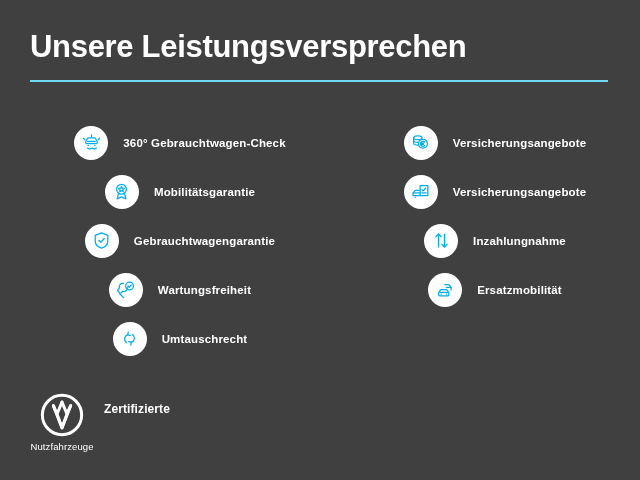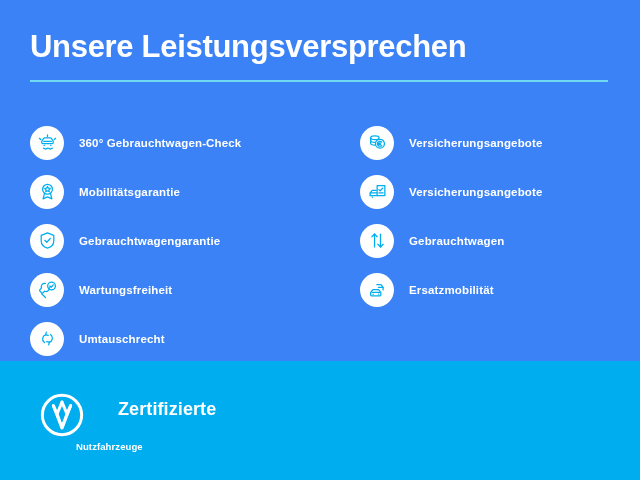--- a/index.html
+++ b/index.html
@@ -11,22 +11,22 @@
     width: 640px;
     height: 480px;
     overflow: hidden;
     background: #00AEEF;
     font-family: "Liberation Sans", sans-serif;
     -webkit-font-smoothing: antialiased;
   }
   .slide {
     position: relative;
     width: 640px;
-    height: 361px;
-    background: #3b82f6;
+    height: 480px;
+    background: #404040;
     box-sizing: border-box;
   }
 
   
   .header {
     position: absolute;
     left: 30px;
     top: 28px;
     right: 32px;
   }
@@ -58,20 +58,21 @@
     top: 0;
   }
   .column-left  { left: 30px;  width: 300px; }
   .column-right { left: 360px; width: 270px; }
 
   .promise-item {
     position: relative;
     height: 49px;
     display: flex;
     align-items: center;
+    justify-content: center;
   }
   .icon-badge {
     flex: 0 0 auto;
     width: 34px;
     height: 34px;
     border-radius: 50%;
     background: #ffffff;
     display: flex;
     align-items: center;
     justify-content: center;
@@ -122,30 +123,29 @@
   .vw-logo * {
     stroke: #ffffff;
     stroke-width: 3.1;
     fill: none;
     stroke-linecap: round;
     stroke-linejoin: round;
   }
   .brand-sub {
     margin-top: 3px;
     font-size: 9.5px;
-    font-weight: bold;
+    font-weight: normal;
     color: #ffffff;
     letter-spacing: 0.1px;
     white-space: nowrap;
-    margin-left: 46px;
   }
   .brand-text {
-    margin-left: 24px;
+    margin-left: 10px;
     margin-top: 8px;
-    font-size: 18px;
+    font-size: 12px;
     line-height: 18px;
     font-weight: bold;
     color: #ffffff;
     letter-spacing: 0.1px;
   }
   .brand-text span { display: block; white-space: nowrap; }
 </style>
 </head>
 <body>
 
@@ -254,21 +254,21 @@
 
       <div class="promise-item">
         <span class="icon-badge">
           <svg viewBox="0 0 24 24">
             <path d="M8.6 19.3V4.7"></path>
             <path d="M5.6 7.7 8.6 4.6 11.6 7.7"></path>
             <path d="M15.4 4.7v14.6"></path>
             <path d="M12.4 16.3l3 3.1 3-3.1"></path>
           </svg>
         </span>
-        <span class="promise-label">Gebrauchtwagen</span>
+        <span class="promise-label">Inzahlungnahme</span>
       </div>
 
 
       <div class="promise-item">
         <span class="icon-badge">
           <svg viewBox="0 0 24 24">
             <path d="M11.2 6.4h4.2c.5 0 .9.2 1.1.6l1.5 2.2c.3.2.4.5.4.9v2.4"></path>
             <path d="M13 9.5h5.4"></path>
             <path d="M4.2 18.4v-2.6c0-.3.1-.7.4-.9l1.5-2.2c.3-.4.7-.6 1.1-.6h5.6c.5 0 .9.2 1.1.6l1.5 2.2c.3.2.4.6.4.9v2.6c0 .5-.4.9-.9.9H5.1a.9.9 0 0 1-.9-.9z"></path>
             <path d="M5.9 15.2h8.4"></path>

